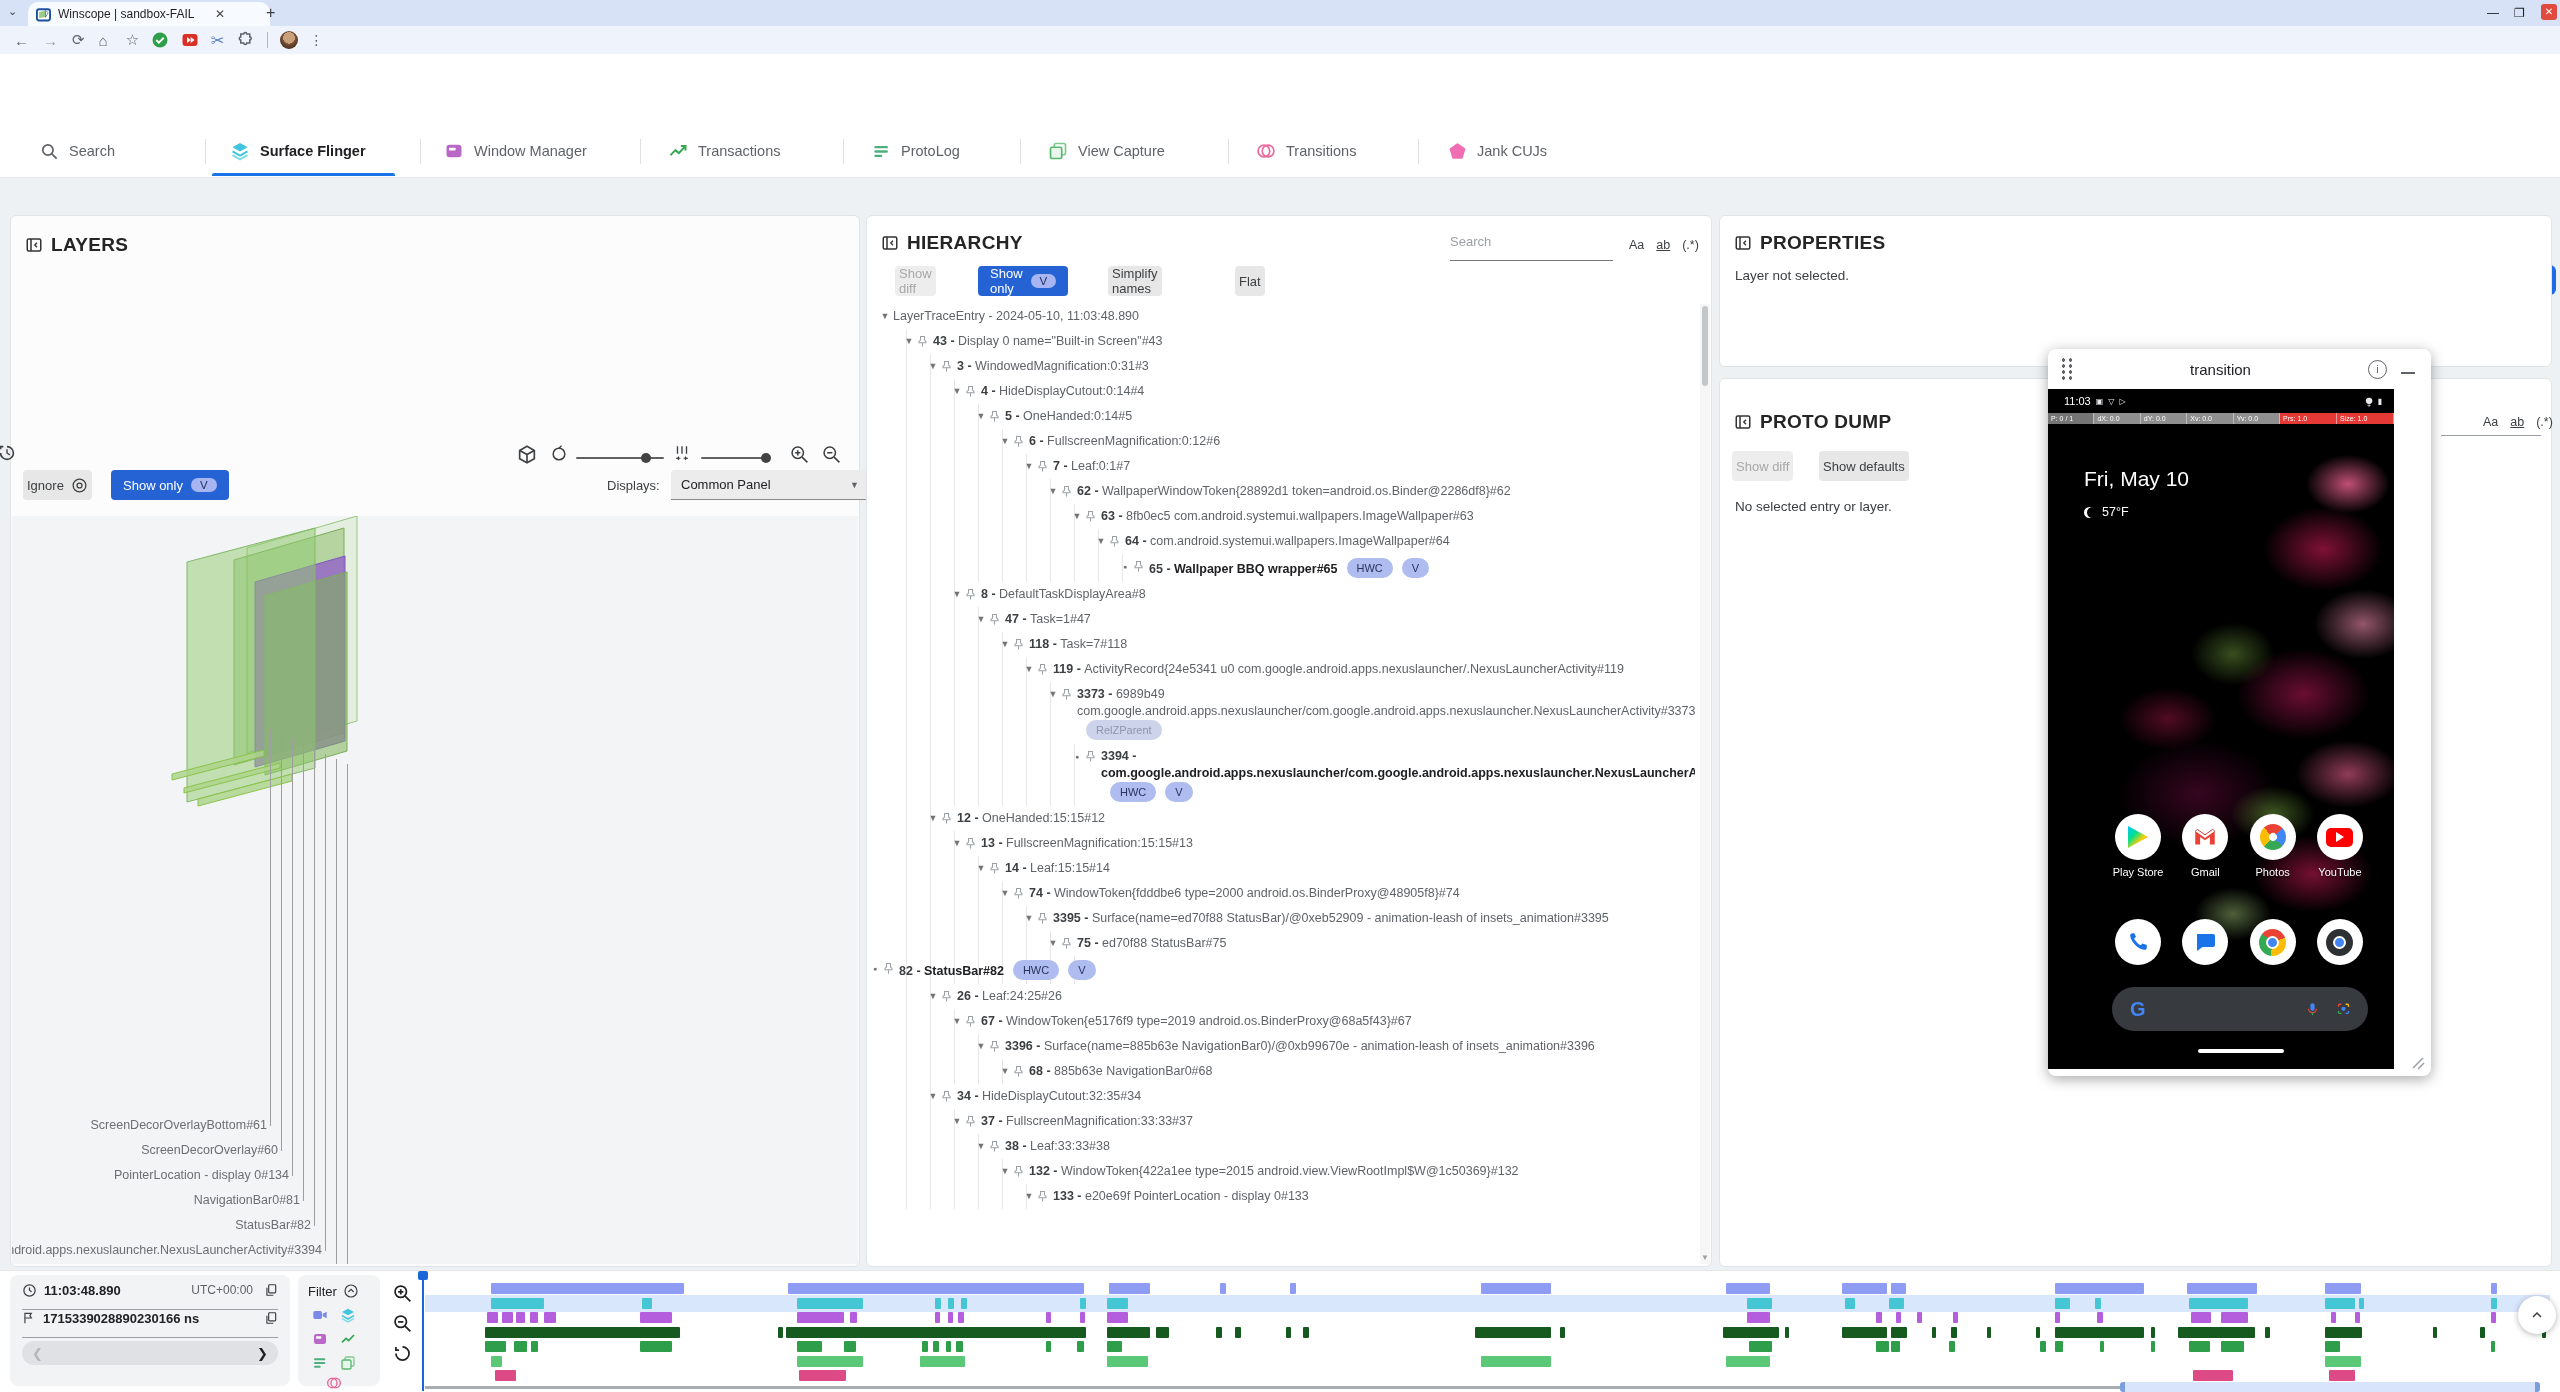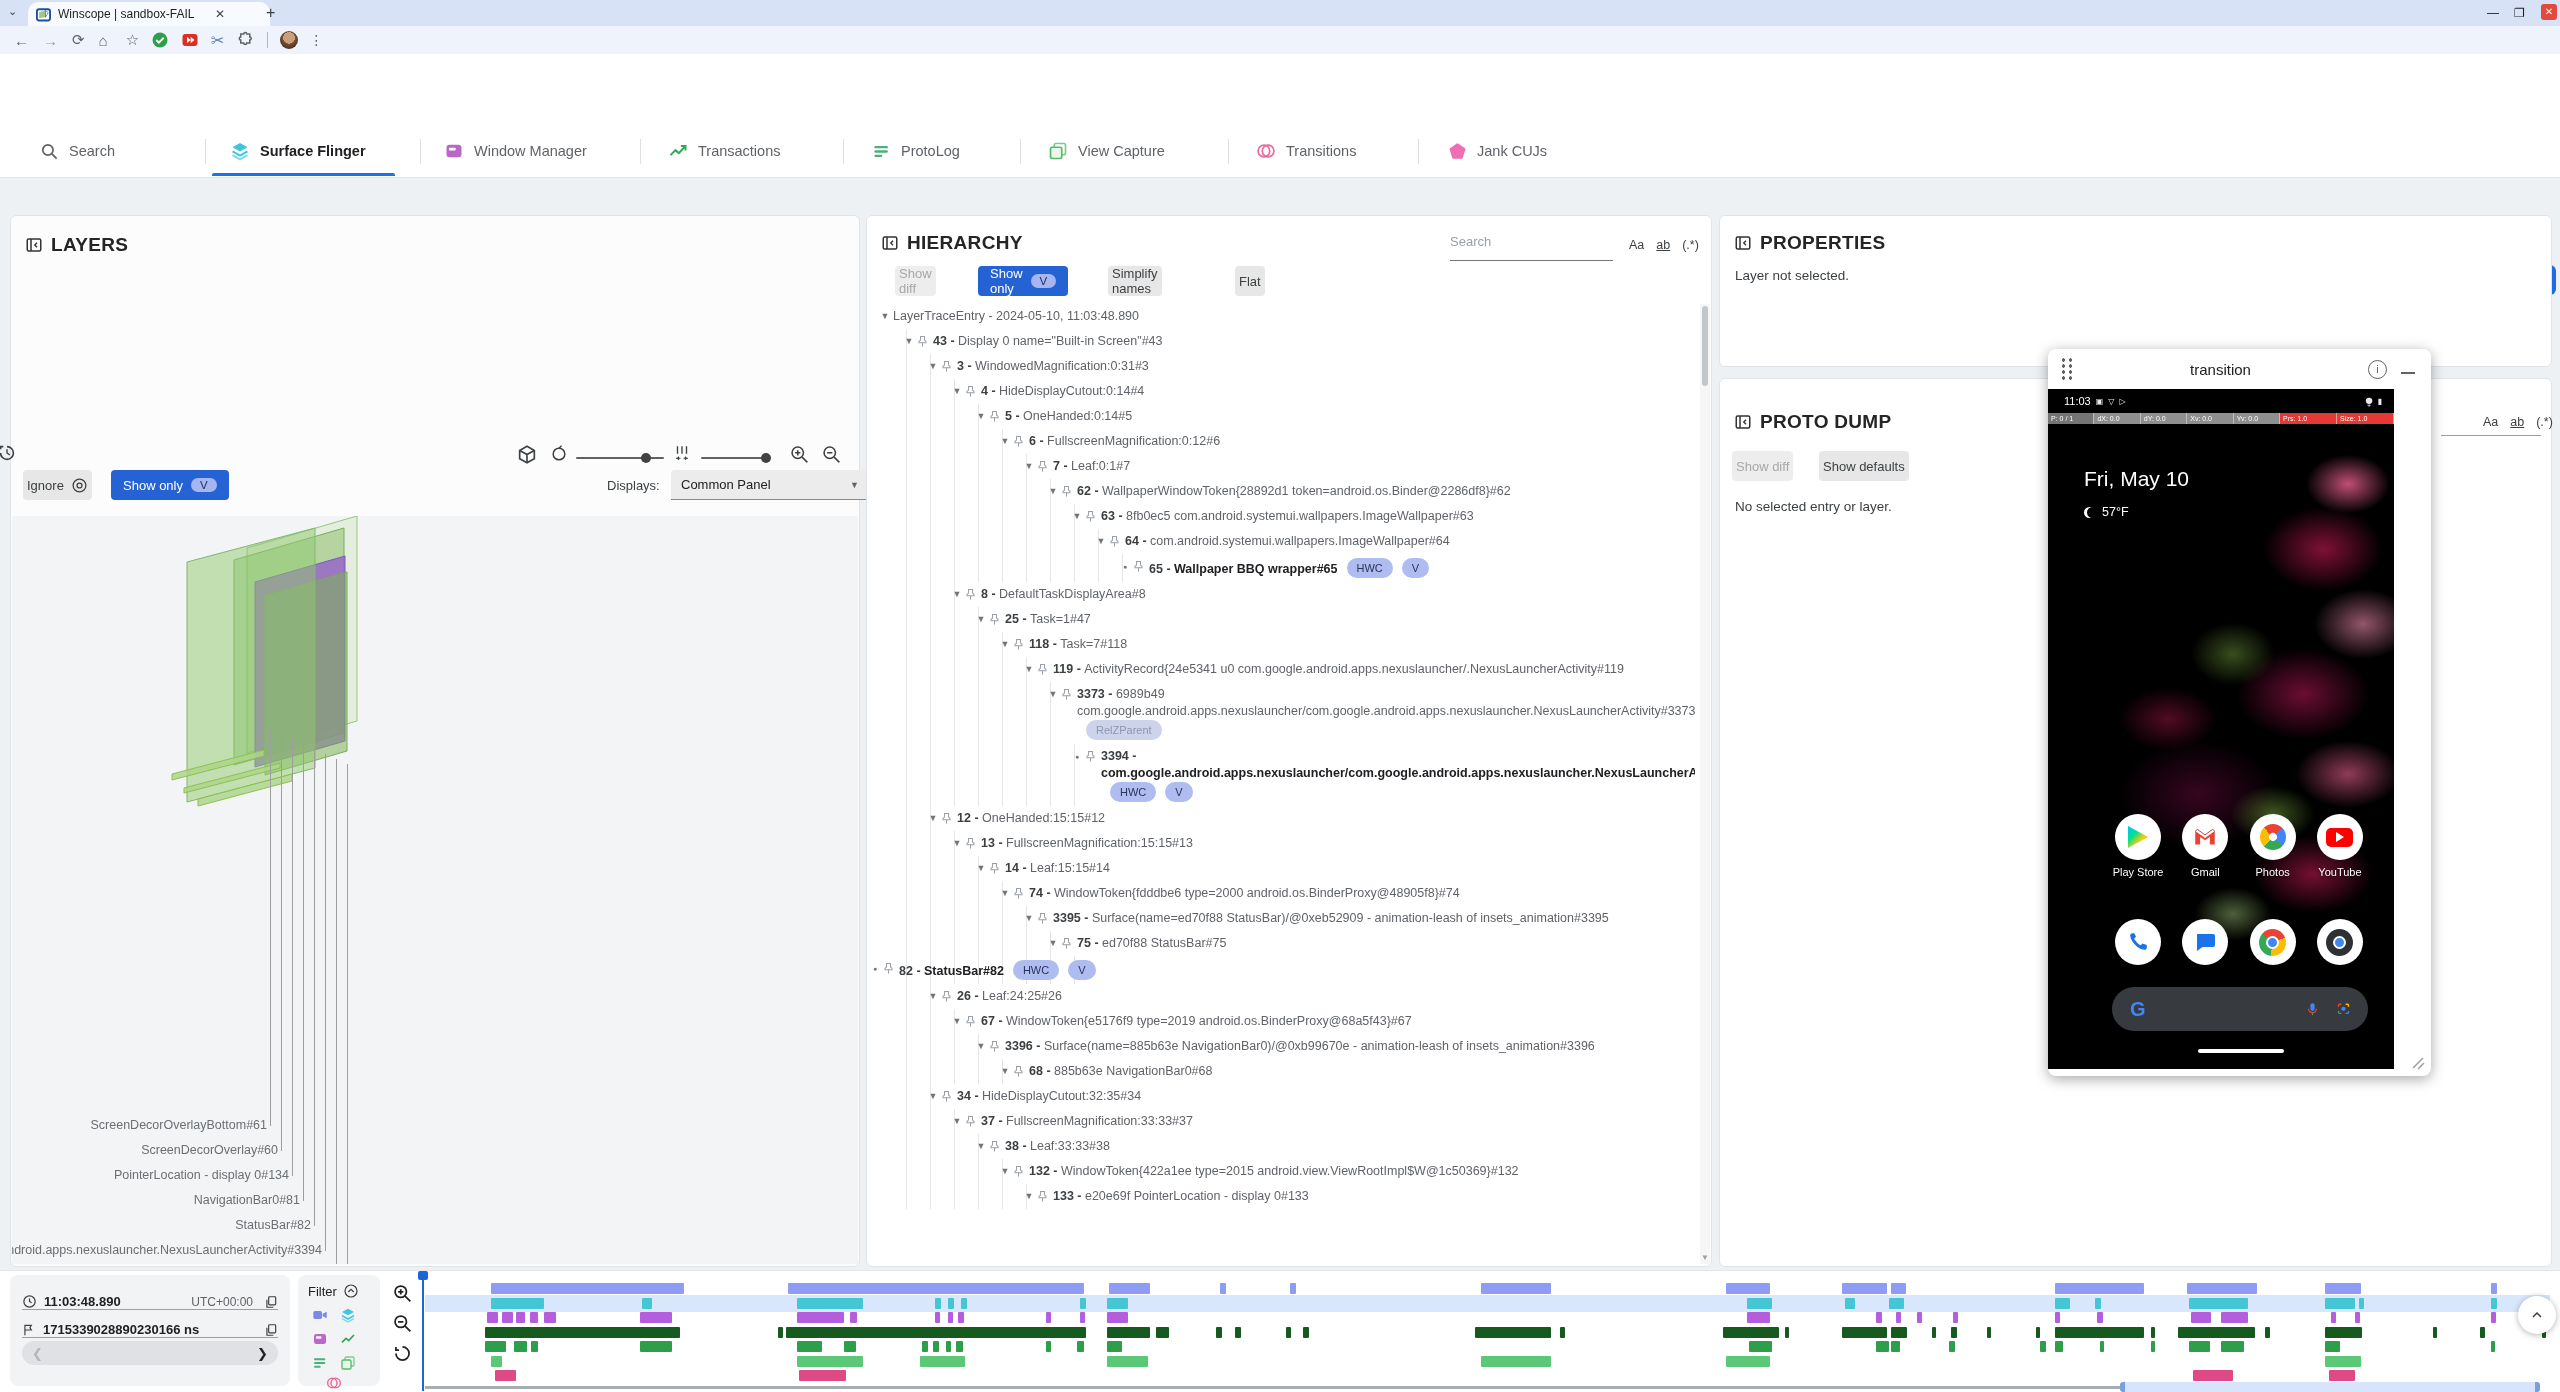--- a/index.html
+++ b/index.html
@@ -154,21 +154,21 @@
      background:#4285f4;border:2px solid #fff;box-sizing:border-box;}
   #p-search{position:absolute;left:64px;top:598px;width:256px;height:44px;border-radius:22px;background:rgba(60,63,68,.92);
      display:flex;align-items:center;}
   #g-logo{margin-left:18px;font-size:20px;font-weight:bold;color:#4285f4;}
   #p-homebar{position:absolute;left:150px;top:660px;width:86px;height:4px;border-radius:2px;background:#fff;}
   #twin-resize{position:absolute;right:6px;bottom:6px;}
 
   
   #timeline{left:0;top:1270px;width:2560px;height:122px;background:#fff;border-top:1px solid #e6e6e6;}
   #time-card{position:absolute;left:10px;top:4px;width:280px;height:111px;background:#f1f3f4;border-radius:8px;}
-  .t-row{position:absolute;left:12px;width:256px;height:26px;display:flex;align-items:flex-end;gap:7px;
+  .t-row{position:absolute;left:12px;width:256px;height:26px;display:flex;align-items:flex-start;gap:7px;
          border-bottom:1px solid #9aa0a6;}
   .t-val{font-size:13px;font-weight:bold;color:#202124;flex:1;white-space:nowrap;}
   .t-tz{font-size:12px;color:#5f6368;margin-right:4px;}
   #nav-pill{position:absolute;left:12px;top:66px;width:256px;height:24px;background:#dfe1e5;border-radius:12px;
      display:flex;align-items:center;justify-content:space-between;padding:0 10px;box-sizing:border-box;}
   .pill-arrow{font-size:13px;color:#202124;}
   .pill-arrow.dis{color:#b3b6ba;}
   #filter-card{position:absolute;left:298px;top:4px;width:82px;height:111px;background:#f1f3f4;border-radius:8px;}
   #filter-head{position:absolute;left:10px;top:8px;display:flex;align-items:center;gap:6px;font-size:13px;color:#202124;}
   .fgrid-ico{position:absolute;}
@@ -570,21 +570,21 @@
         <span class="ttext"><span class="tnum">8 - </span>DefaultTaskDisplayArea#8</span>
       </div>
       <div class="trow" style="padding-left: 106px; background-image: repeating-linear-gradient(to right, transparent 0px, transparent 23px, rgb(231, 231, 231) 23px, rgb(231, 231, 231) 24px); background-size: 96px 100%; background-position: 16px 0px; background-repeat: no-repeat;">
         <span class="exp" style="font-size: 9px;">▼</span>
         <span class="pin">
           <svg viewBox="0 0 14 16" width="11" height="13">
             <path d="M4.5 1.5h5v4.5l2 2V9.5h-9V8l2-2z" fill="none" stroke="#9aa0a6" stroke-width="1.3"></path>
             <line x1="7" y1="9.5" x2="7" y2="14.5" stroke="#9aa0a6" stroke-width="1.3"></line>
           </svg>
         </span>
-        <span class="ttext"><span class="tnum">25 - </span>Task=1#47</span>
+        <span class="ttext"><span class="tnum">47 - </span>Task=1#47</span>
       </div>
       <div class="trow" style="padding-left: 130px; background-image: repeating-linear-gradient(to right, transparent 0px, transparent 23px, rgb(231, 231, 231) 23px, rgb(231, 231, 231) 24px); background-size: 120px 100%; background-position: 16px 0px; background-repeat: no-repeat;">
         <span class="exp" style="font-size: 9px;">▼</span>
         <span class="pin">
           <svg viewBox="0 0 14 16" width="11" height="13">
             <path d="M4.5 1.5h5v4.5l2 2V9.5h-9V8l2-2z" fill="none" stroke="#9aa0a6" stroke-width="1.3"></path>
             <line x1="7" y1="9.5" x2="7" y2="14.5" stroke="#9aa0a6" stroke-width="1.3"></line>
           </svg>
         </span>
         <span class="ttext"><span class="tnum">118 - </span>Task=7#118</span>

